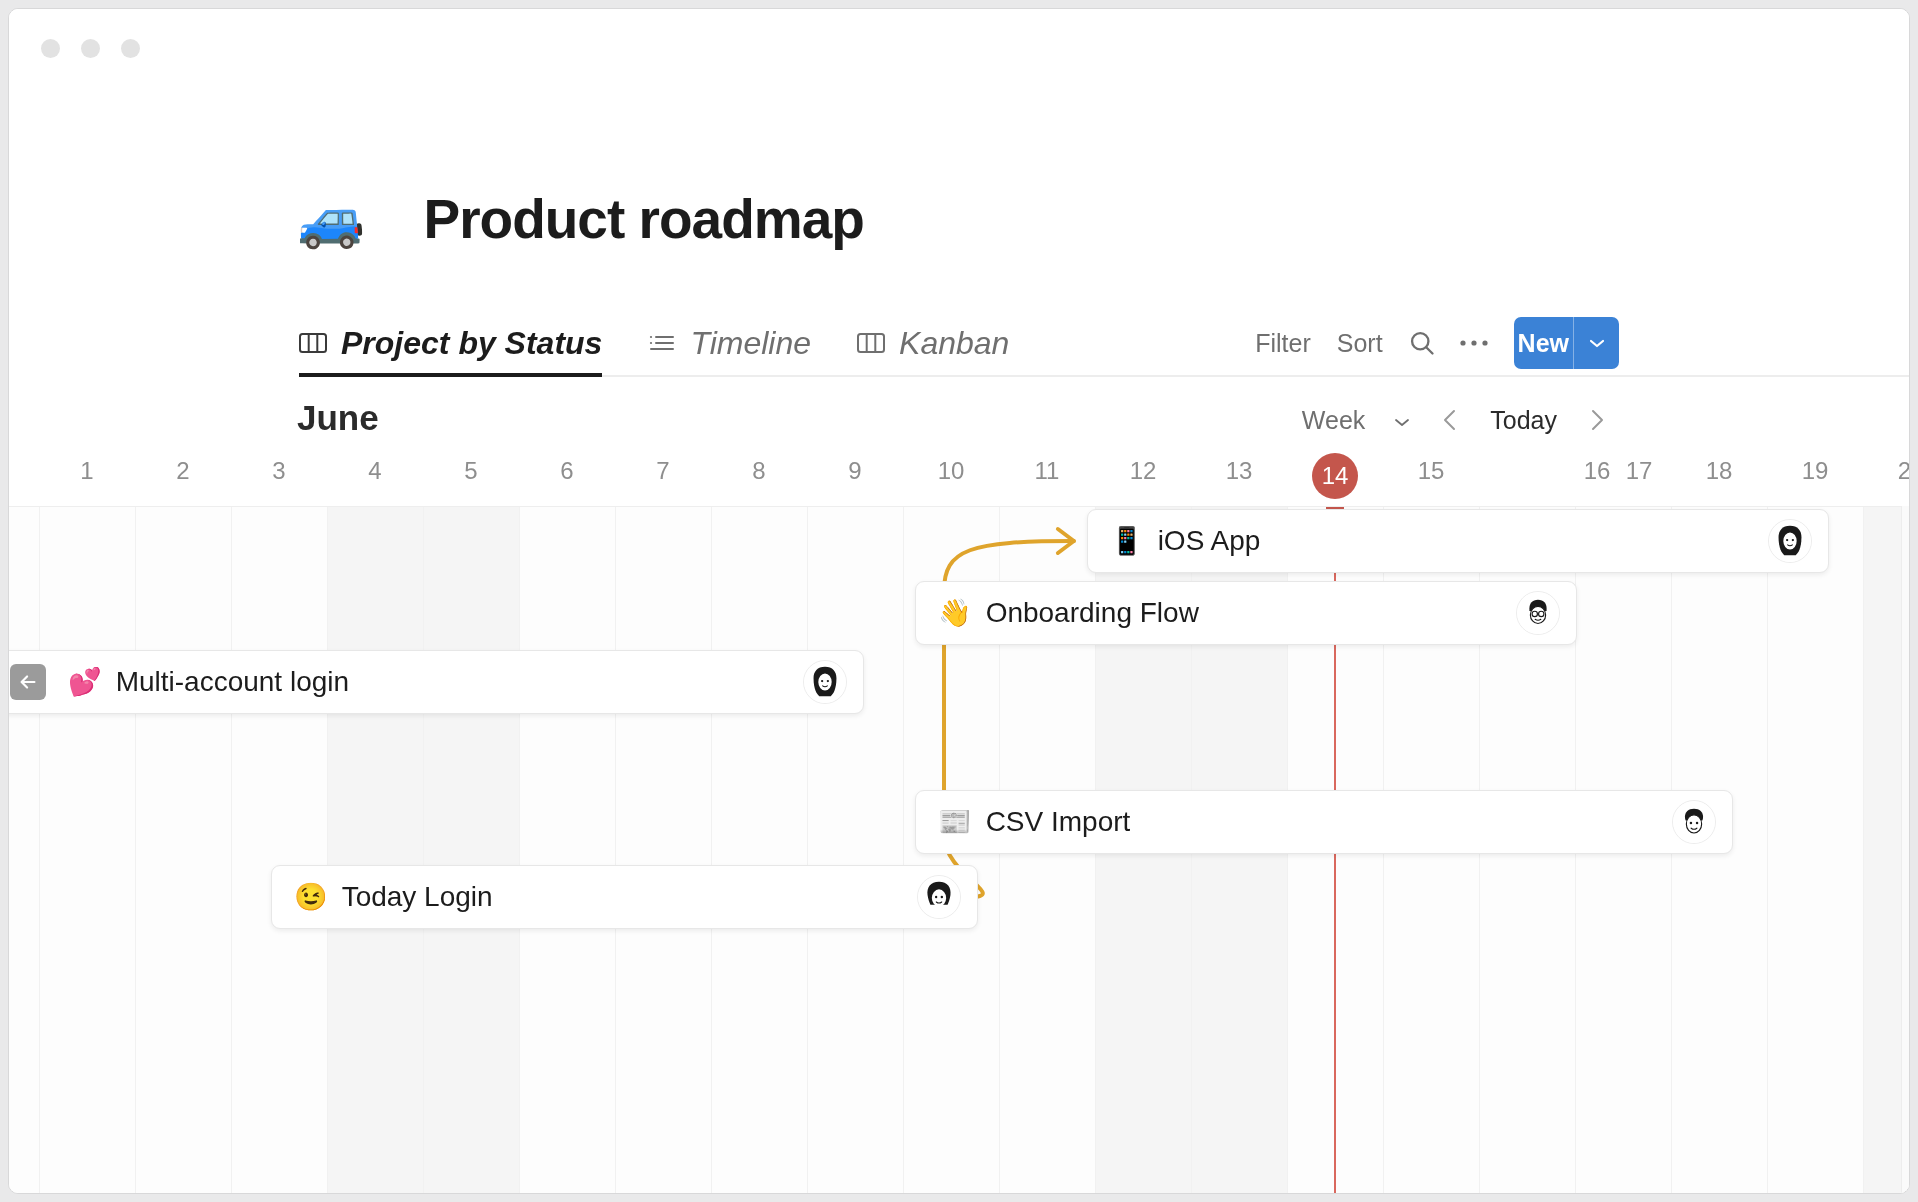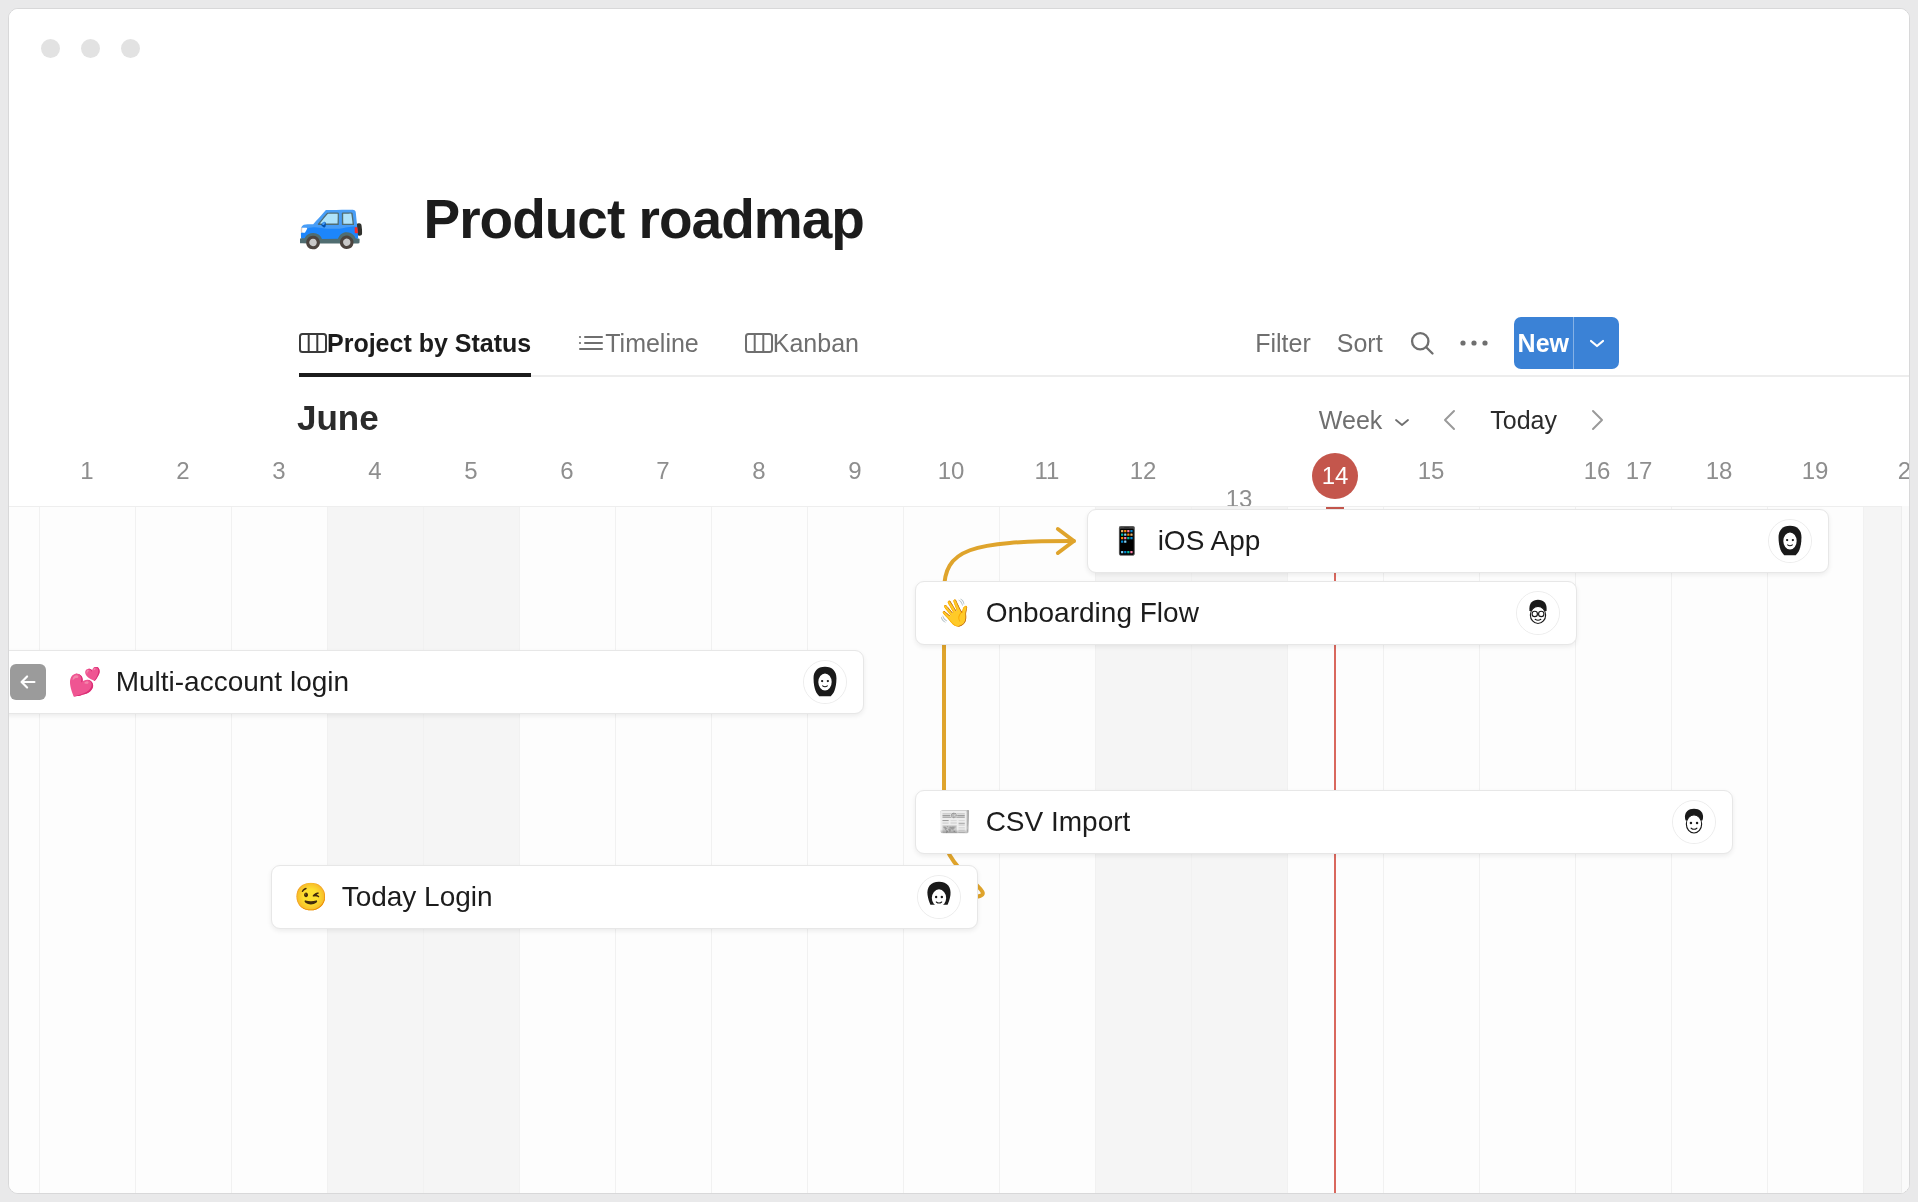--- a/index.html
+++ b/index.html
@@ -60,26 +60,27 @@
     left: 290px; right: 0; bottom: 0;
     height: 2px; background: #ededed;
   }
   .tabs {
     position: absolute;
     left: 290px; top: 0;
     display: flex; align-items: center; gap: 46px;
     height: 68px;
   }
   .tab {
-    display: flex; align-items: center; 
+    display: flex; align-items: center; gap: 14px;
     height: 68px;
-    font-size: 25px;
+    font-size: 32px;
     color: #6f6f6f;
     cursor: pointer;
     position: relative;
+    font-style: italic;
   }
   .tab.active { color: #1c1c1c; font-weight: bold; }
   .tab.active::after {
     content: "";
     position: absolute;
     left: 0; right: 0; bottom: 0;
     height: 4px; background: #1c1c1c;
     z-index: 2;
   }
   .tab-icon { display: flex; align-items: center; color: #3a3a3a; }
@@ -135,21 +136,21 @@
     left: 288px; top: 4px;
     font-size: 35px; font-weight: bold; color: #2b2b2b;
   }
   .tl-right {
     position: absolute;
     right: 290px; top: 0;
     display: flex; align-items: center; gap: 6px;
     height: 52px;
   }
   .week-sel {
-    display: flex; align-items: center; gap: 10px;
+    display: flex; align-items: center; gap: 27px;
     font-size: 25px; color: #6f6f6f;
     padding: 0 10px; cursor: pointer;
   }
   .nav-arrow {
     display: flex; align-items: center; justify-content: center;
     width: 44px; height: 44px;
     color: #9a9a9a; cursor: pointer;
   }
   .today-btn {
     font-size: 25px; color: #2b2b2b;
@@ -403,21 +404,21 @@
       <div class="date-tick" style="left: 270px;">3</div>
       <div class="date-tick" style="left: 366px;">4</div>
       <div class="date-tick" style="left: 462px;">5</div>
       <div class="date-tick" style="left: 558px;">6</div>
       <div class="date-tick" style="left: 654px;">7</div>
       <div class="date-tick" style="left: 750px;">8</div>
       <div class="date-tick" style="left: 846px;">9</div>
       <div class="date-tick" style="left: 942px;">10</div>
       <div class="date-tick" style="left: 1038px;">11</div>
       <div class="date-tick" style="left: 1134px;">12</div>
-      <div class="date-tick" style="left: 1230px; margin-top: 28px;">13</div>
+      <div class="date-tick" style="left: 1230px;">13</div>
       <div class="date-tick today" style="left: 1326px; background: rgb(196, 86, 76);">14</div>
       <div class="date-tick" style="left: 1422px;">15</div>
       <div class="date-tick" style="left: 1588px;">16</div>
       <div class="date-tick" style="left: 1630px;">17</div>
       <div class="date-tick" style="left: 1710px;">18</div>
       <div class="date-tick" style="left: 1806px;">19</div>
       <div class="date-tick" style="left: 1902px;">20</div>
     </div>
 
   <div class="grid-area">

